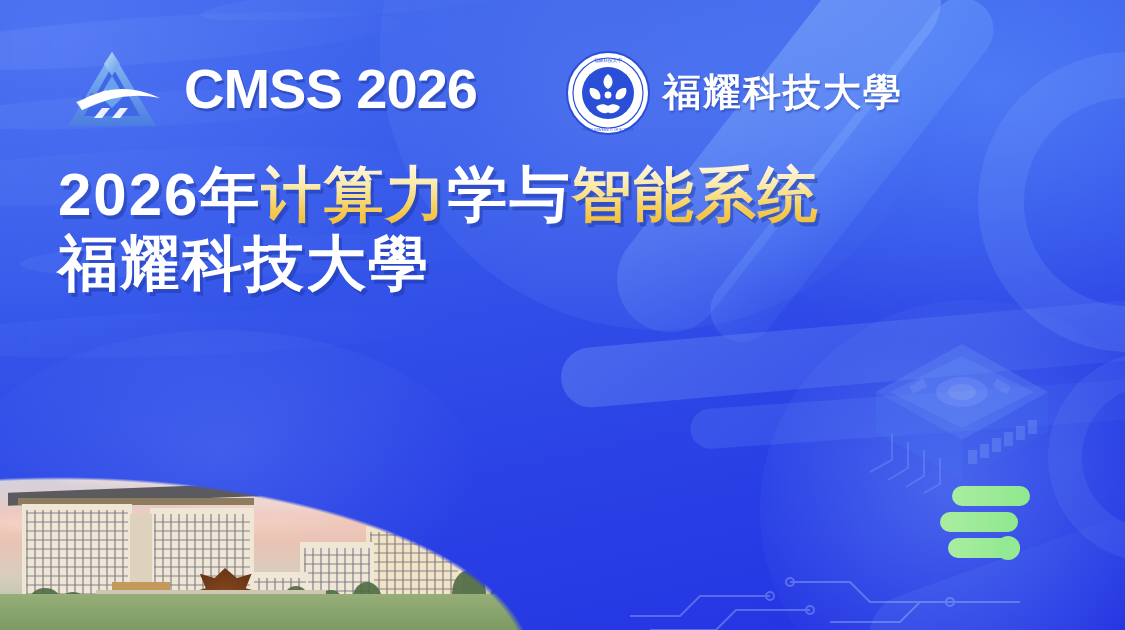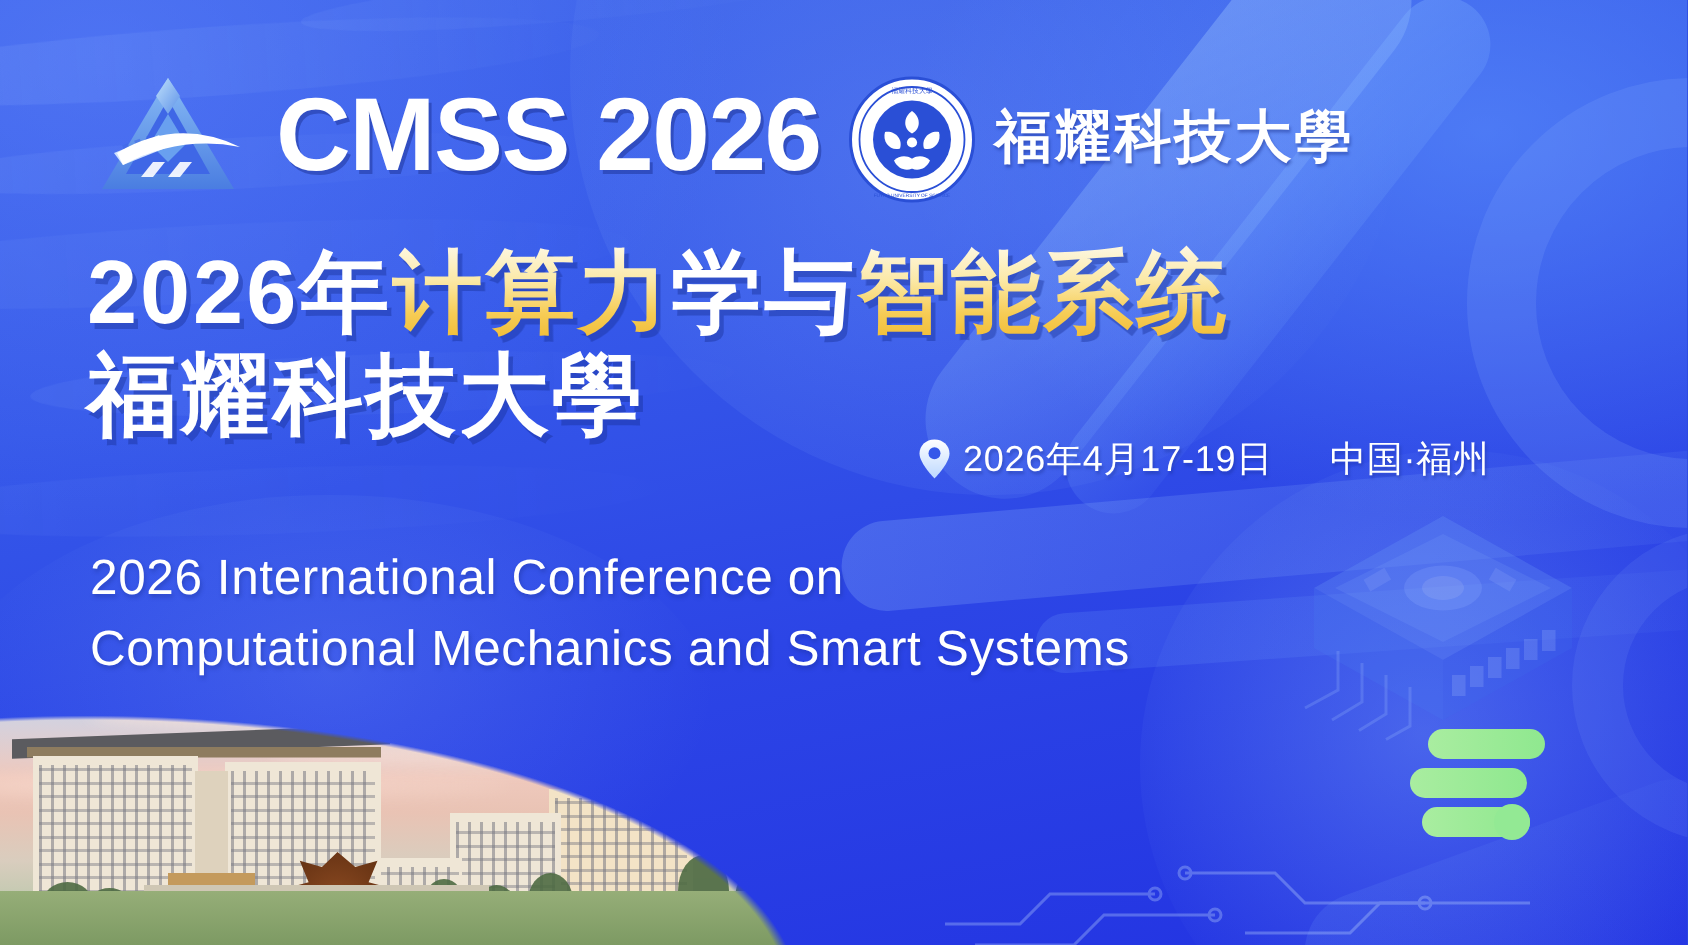--- a/index.html
+++ b/index.html
@@ -88,21 +88,21 @@
     background:radial-gradient(circle at 50% 45%, #8c4a22 0%, #6d3716 55%, #58290f 100%);
     clip-path:polygon(50% 0%,66% 14%,86% 8%,78% 28%,100% 34%,80% 46%,92% 66%,68% 60%,62% 86%,50% 68%,38% 86%,32% 60%,10% 66%,22% 46%,2% 34%,24% 28%,16% 8%,36% 14%);
   }
   .statuebase { position:absolute; background:#ddd6c6; }
 
   
   .row-logo { position:absolute; left:60px; top:46px; display:flex; align-items:center; gap:16px; }
 
   #cmss-logo { width:108px; height:86px; position:relative; }
   #cmss-title {
-    font-size:69px; font-weight:bold; color:#ffffff; letter-spacing:-1px;
+    font-size:56px; font-weight:bold; color:#ffffff; letter-spacing:-1px;
     text-shadow:2px 3px 0 rgba(25,45,140,.45);
     line-height:1;
   }
 
   .row-univ { position:absolute; left:565px; top:50px; display:flex; align-items:center; gap:12px; }
   #univ-seal { width:86px; height:86px; position:relative; }
   .univ-text { display:flex; flex-direction:column; gap:3px; }
   #univ-cn {
     font-size:38px; font-weight:bold; color:#ffffff; letter-spacing:2px;
     font-family:"Liberation Serif", serif; line-height:1.05;
@@ -342,42 +342,21 @@
     <div class="univ-text">
       <div id="univ-cn">福耀科技大學</div>
     </div>
   </div>
 
   <div id="title-cn">
     <span class="w">2026年</span><span class="g">计算力</span><span class="w">学与</span><span class="g">智能系统</span>
     <span class="l2 w">福耀科技大學</span>
   </div>
 
-  <div id="meta">
-    <span style="display:inline-flex;">
-      <svg width="22" height="28" viewBox="0 0 22 28">
-        <defs>
-          <linearGradient id="pinG" x1="0" y1="0" x2="0" y2="1">
-            <stop offset="0" stop-color="#ffffff"></stop>
-              <stop offset="1" stop-color="#bcd8ff"></stop>
-          </linearGradient>
-        </defs>
-        <path d="M11 1 C5.2 1 1 5.2 1 10.4 C1 17 11 27 11 27 C11 27 21 17 21 10.4 C21 5.2 16.8 1 11 1 Z" fill="url(#pinG)"></path>
-        <circle cx="11" cy="10.2" r="4" fill="#3558e9"></circle>
-      </svg>
-    </span>
-    <span>2026年4月17-19日</span>
-    <span class="gap"></span>
-    <span>中国·福州</span>
-  </div>
-
-  <div id="title-en">
-    <span>2026 International Conference on</span>
-    <span>Computational Mechanics and Smart Systems</span>
-  </div>
+
 
   <div class="bar" style="left:952px; top:486px; width:78px; height:20px;"></div>
   <div class="bar" style="left:940px; top:512px; width:78px; height:20px;"></div>
   <div class="bar" style="left:948px; top:538px; width:72px; height:20px;"></div>
   <div class="greendot" style="left:996px; top:536px;"></div>
 
 
 </div>
 
 </body></html>

